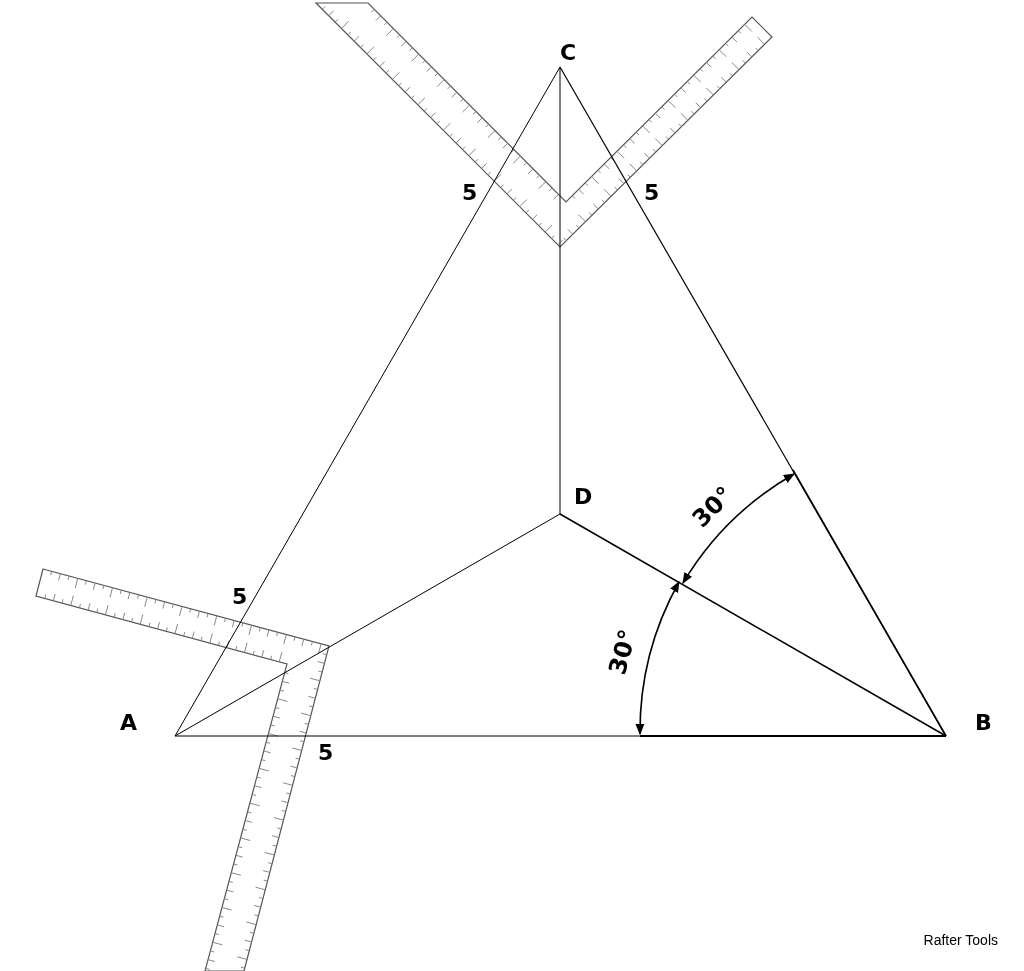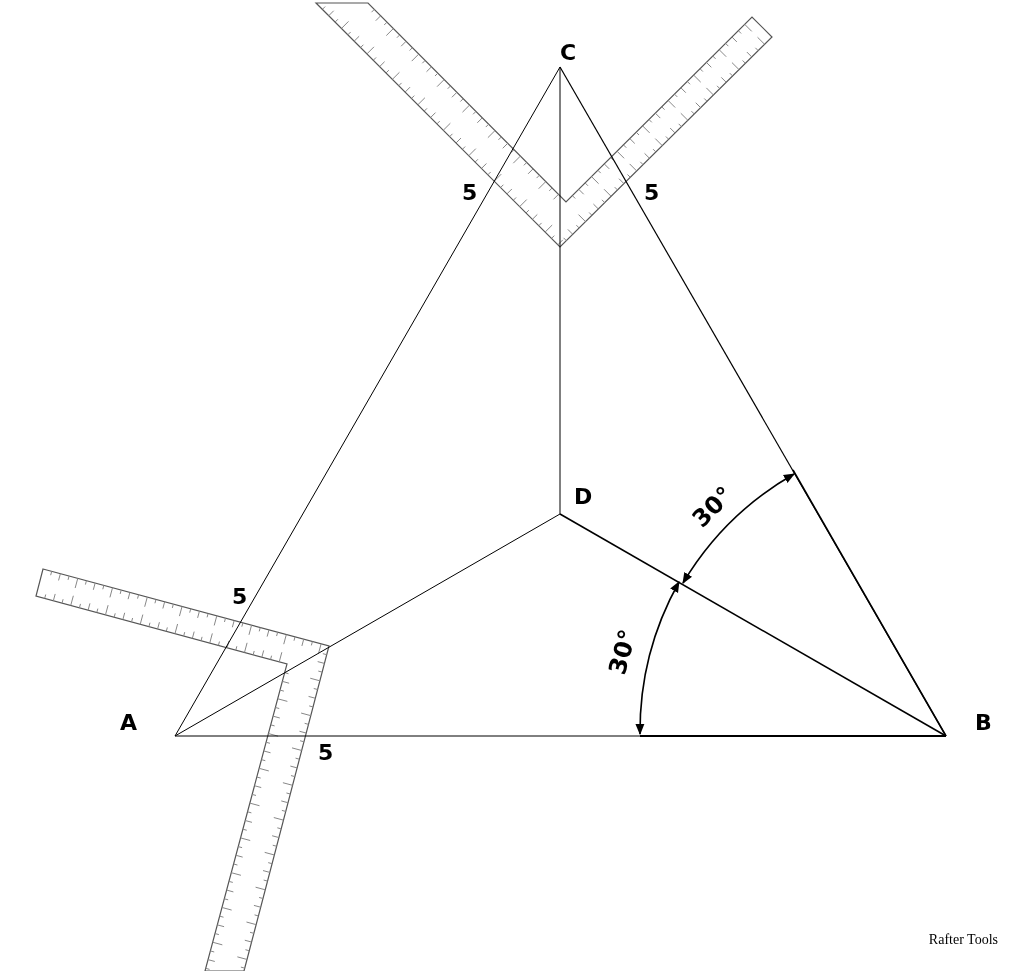--- a/index.html
+++ b/index.html
@@ -1,20 +1,20 @@
 <!DOCTYPE html>
 <html><head>
 <meta charset="utf-8">
 <style>
   html, body { margin: 0; padding: 0; background: #ffffff; }
   body { width: 1024px; height: 971px; position: relative; overflow: hidden; font-family: "DejaVu Sans", sans-serif; }
   #canvas { position: absolute; left: 0; top: 0; }
   .lbl { position: absolute; font-family: "DejaVu Sans", sans-serif; font-weight: bold; color: #000; font-size: 22px; line-height: 1; white-space: nowrap; }
   .ang { position: absolute; font-family: "DejaVu Sans", sans-serif; font-weight: bold; font-size: 24px; color: #000; line-height: 1; white-space: nowrap; transform-origin: center center; }
-  .credit { position: absolute; font-family: Liberation Serif, serif; font-size: 14px; color: #000; right: 26px; top: 932px; }
+  .credit { position: absolute; font-family: Liberation Sans, sans-serif; font-size: 14px; color: #000; right: 26px; top: 932px; }
 </style>
 </head>
 <body>
 
 <svg id="canvas" width="1024" height="971" viewBox="0 0 1024 971">
   <defs>
     <marker id="arrow" viewBox="0 0 10 10" refX="9" refY="5" markerWidth="7" markerHeight="7" orient="auto-start-reverse">
       <path d="M0,1 L10,5 L0,9 z" fill="#000"></path>
     </marker>
   </defs>

